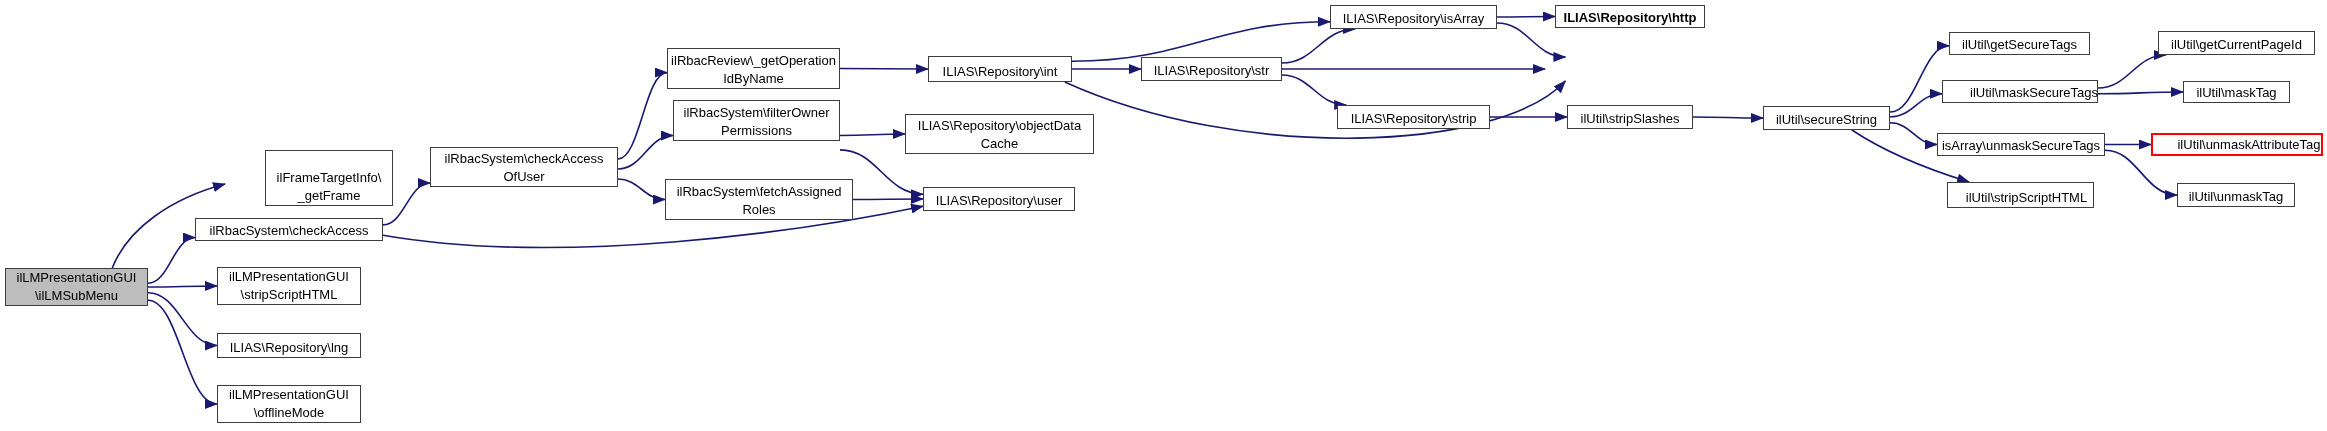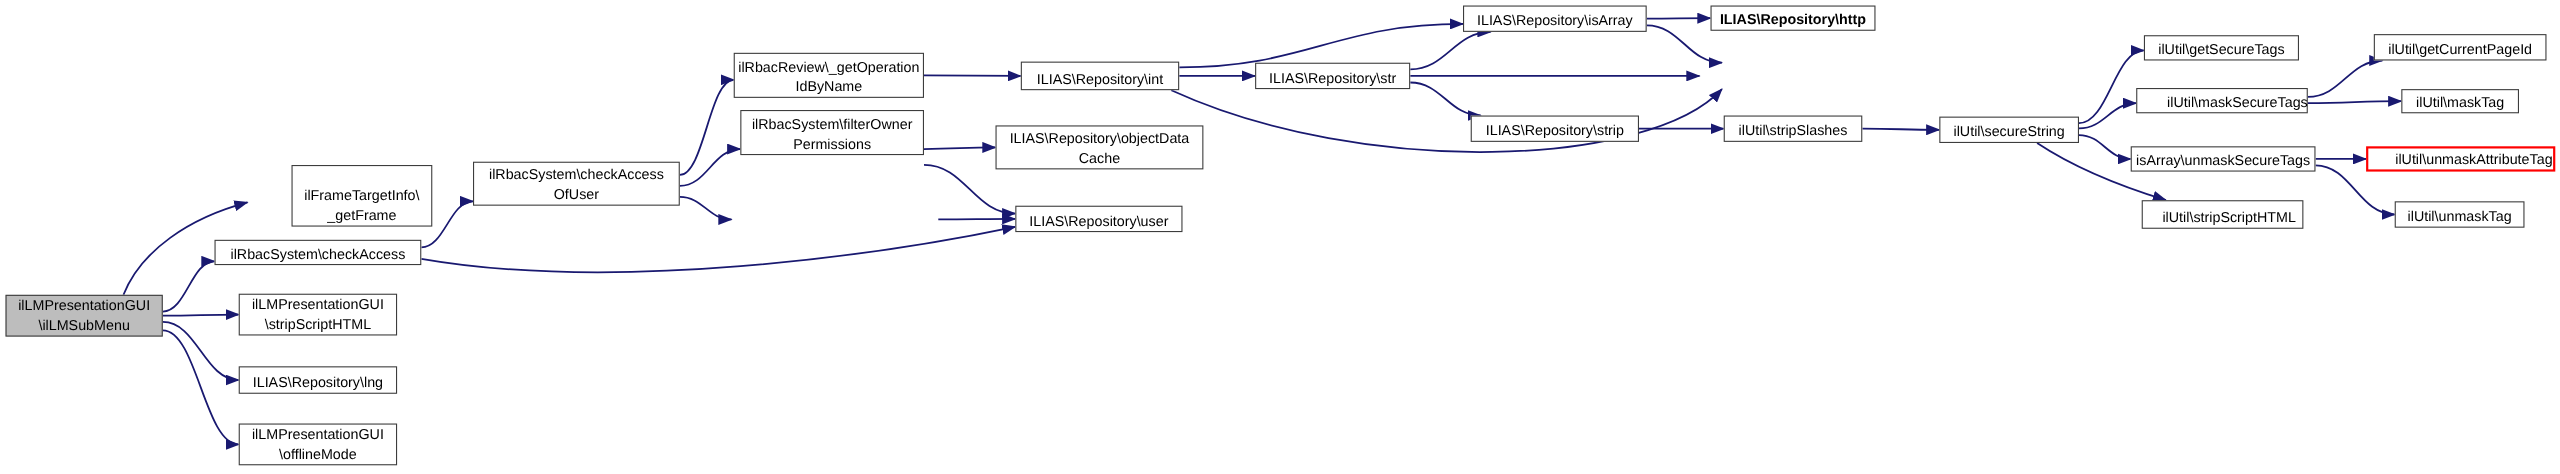--- a/index.html
+++ b/index.html
@@ -96,20 +96,24 @@
       <span>OfUser</span>
     </div>
     <div class="node" style="left: 667px; top: 48px; width: 173px; height: 41px;">
       <span>ilRbacReview\_getOperation</span>
       <span>IdByName</span>
     </div>
     <div class="node" style="left: 673px; top: 100px; width: 167px; height: 41px;">
       <span>ilRbacSystem\filterOwner</span>
       <span>Permissions</span>
     </div>
+    <div class="node" style="left: 665px; top: 179px; width: 188px; height: 41px;">
+      <span>ilRbacSystem\fetchAssigned</span>
+      <span>Roles</span>
+    </div>
     <div class="node" style="left: 928px; top: 56px; width: 144px; height: 26px;">
       <span>ILIAS\Repository\int</span>
     </div>
     <div class="node" style="left: 905px; top: 114px; width: 189px; height: 40px;">
       <span>ILIAS\Repository\objectData</span>
       <span>Cache</span>
     </div>
     <div class="node" style="left: 923px; top: 187px; width: 152px; height: 24px;">
       <span>ILIAS\Repository\user</span>
     </div>

